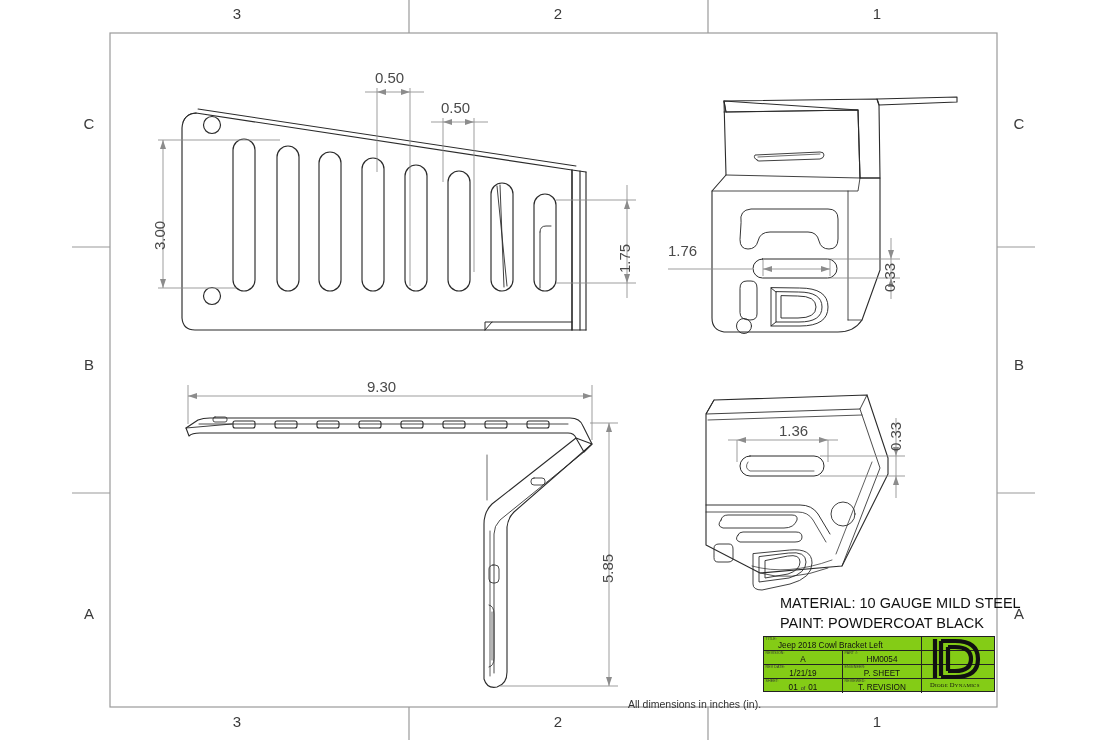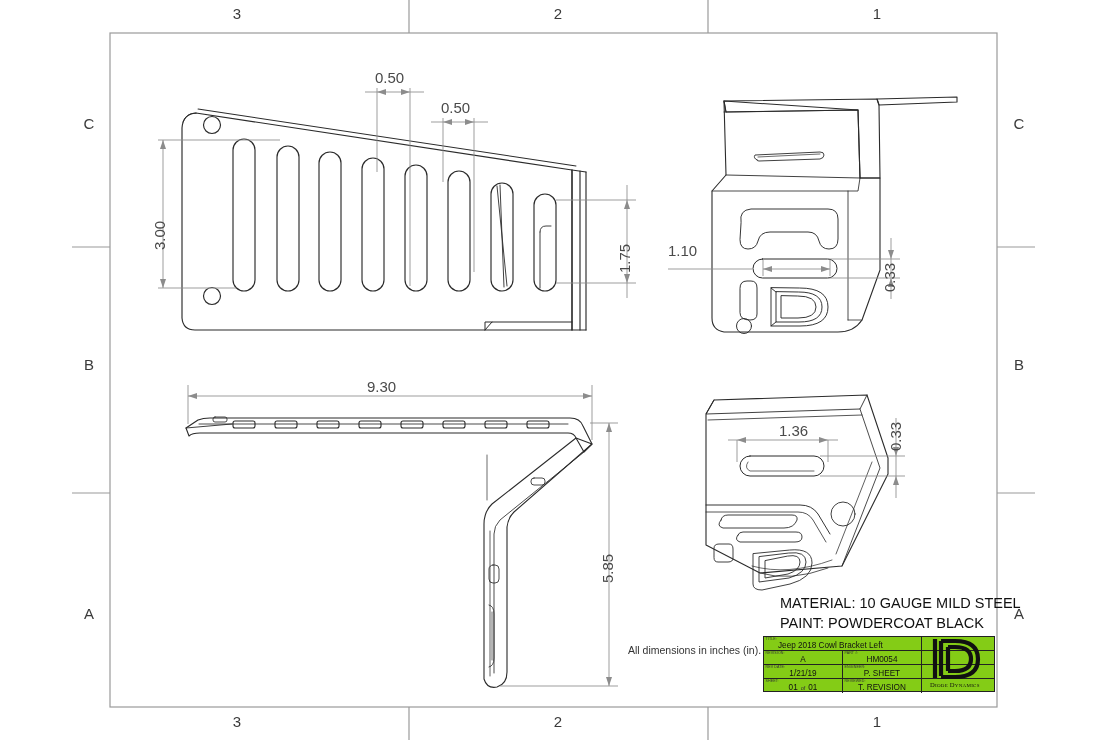--- a/index.html
+++ b/index.html
@@ -411,21 +411,21 @@
       <line x1="891" y1="238" x2="891" y2="299"></line>
     </g>
     <g fill="#8c8c8c" stroke="none">
       <polygon points="763,269 772,266 772,272"></polygon>
       <polygon points="830,269 821,266 821,272"></polygon>
       <polygon points="891,259 888,250 894,250"></polygon>
       <polygon points="891,278 888,287 894,287"></polygon>
     </g>
   </svg>
 
-  <div class="dim-text" style="left:668px;top:243px;">1.10</div>
+  <div class="dim-text" style="left:668px;top:243px;">1.76</div>
   <div class="dim-text vert" style="left:882px;top:292px;">0.33</div>
 
   <svg class="layer" viewBox="0 0 1109 740">
     <g fill="none" stroke="#2b2b2b" stroke-width="1.1" stroke-linejoin="round" stroke-linecap="round">
 
       <path d="
         M 714 400
         L 867 395
         L 888 458
         L 888 474
@@ -477,21 +477,21 @@
       <polygon points="896,456 893,447 899,447"></polygon>
       <polygon points="896,476 893,485 899,485"></polygon>
     </g>
   </svg>
 
   <div class="dim-text" style="left:755px;top:423px;margin-left:24px;">1.36</div>
   <div class="dim-text vert" style="left:888px;top:451px;">0.33</div>
 
   <div class="note-text" style="left:780px;top:593px;">MATERIAL: 10 GAUGE MILD STEEL</div>
   <div class="note-text" style="left:780px;top:613px;">PAINT: POWDERCOAT BLACK</div>
-  <div class="footnote" style="left:628px;top:644px;">All dimensions in inches (in).</div>
+  <div class="footnote" style="left:628px;top:698px;">All dimensions in inches (in).</div>
 
   <div id="title-block">
     <div class="tb-row">
       <div class="tb-cell c-title">
         <span class="tb-key">TITLE:</span>
         <span class="tb-val left">Jeep 2018 Cowl Bracket Left</span>
       </div>
       <div class="tb-cell c-logo" style="border-right:none;"></div>
     </div>
 

